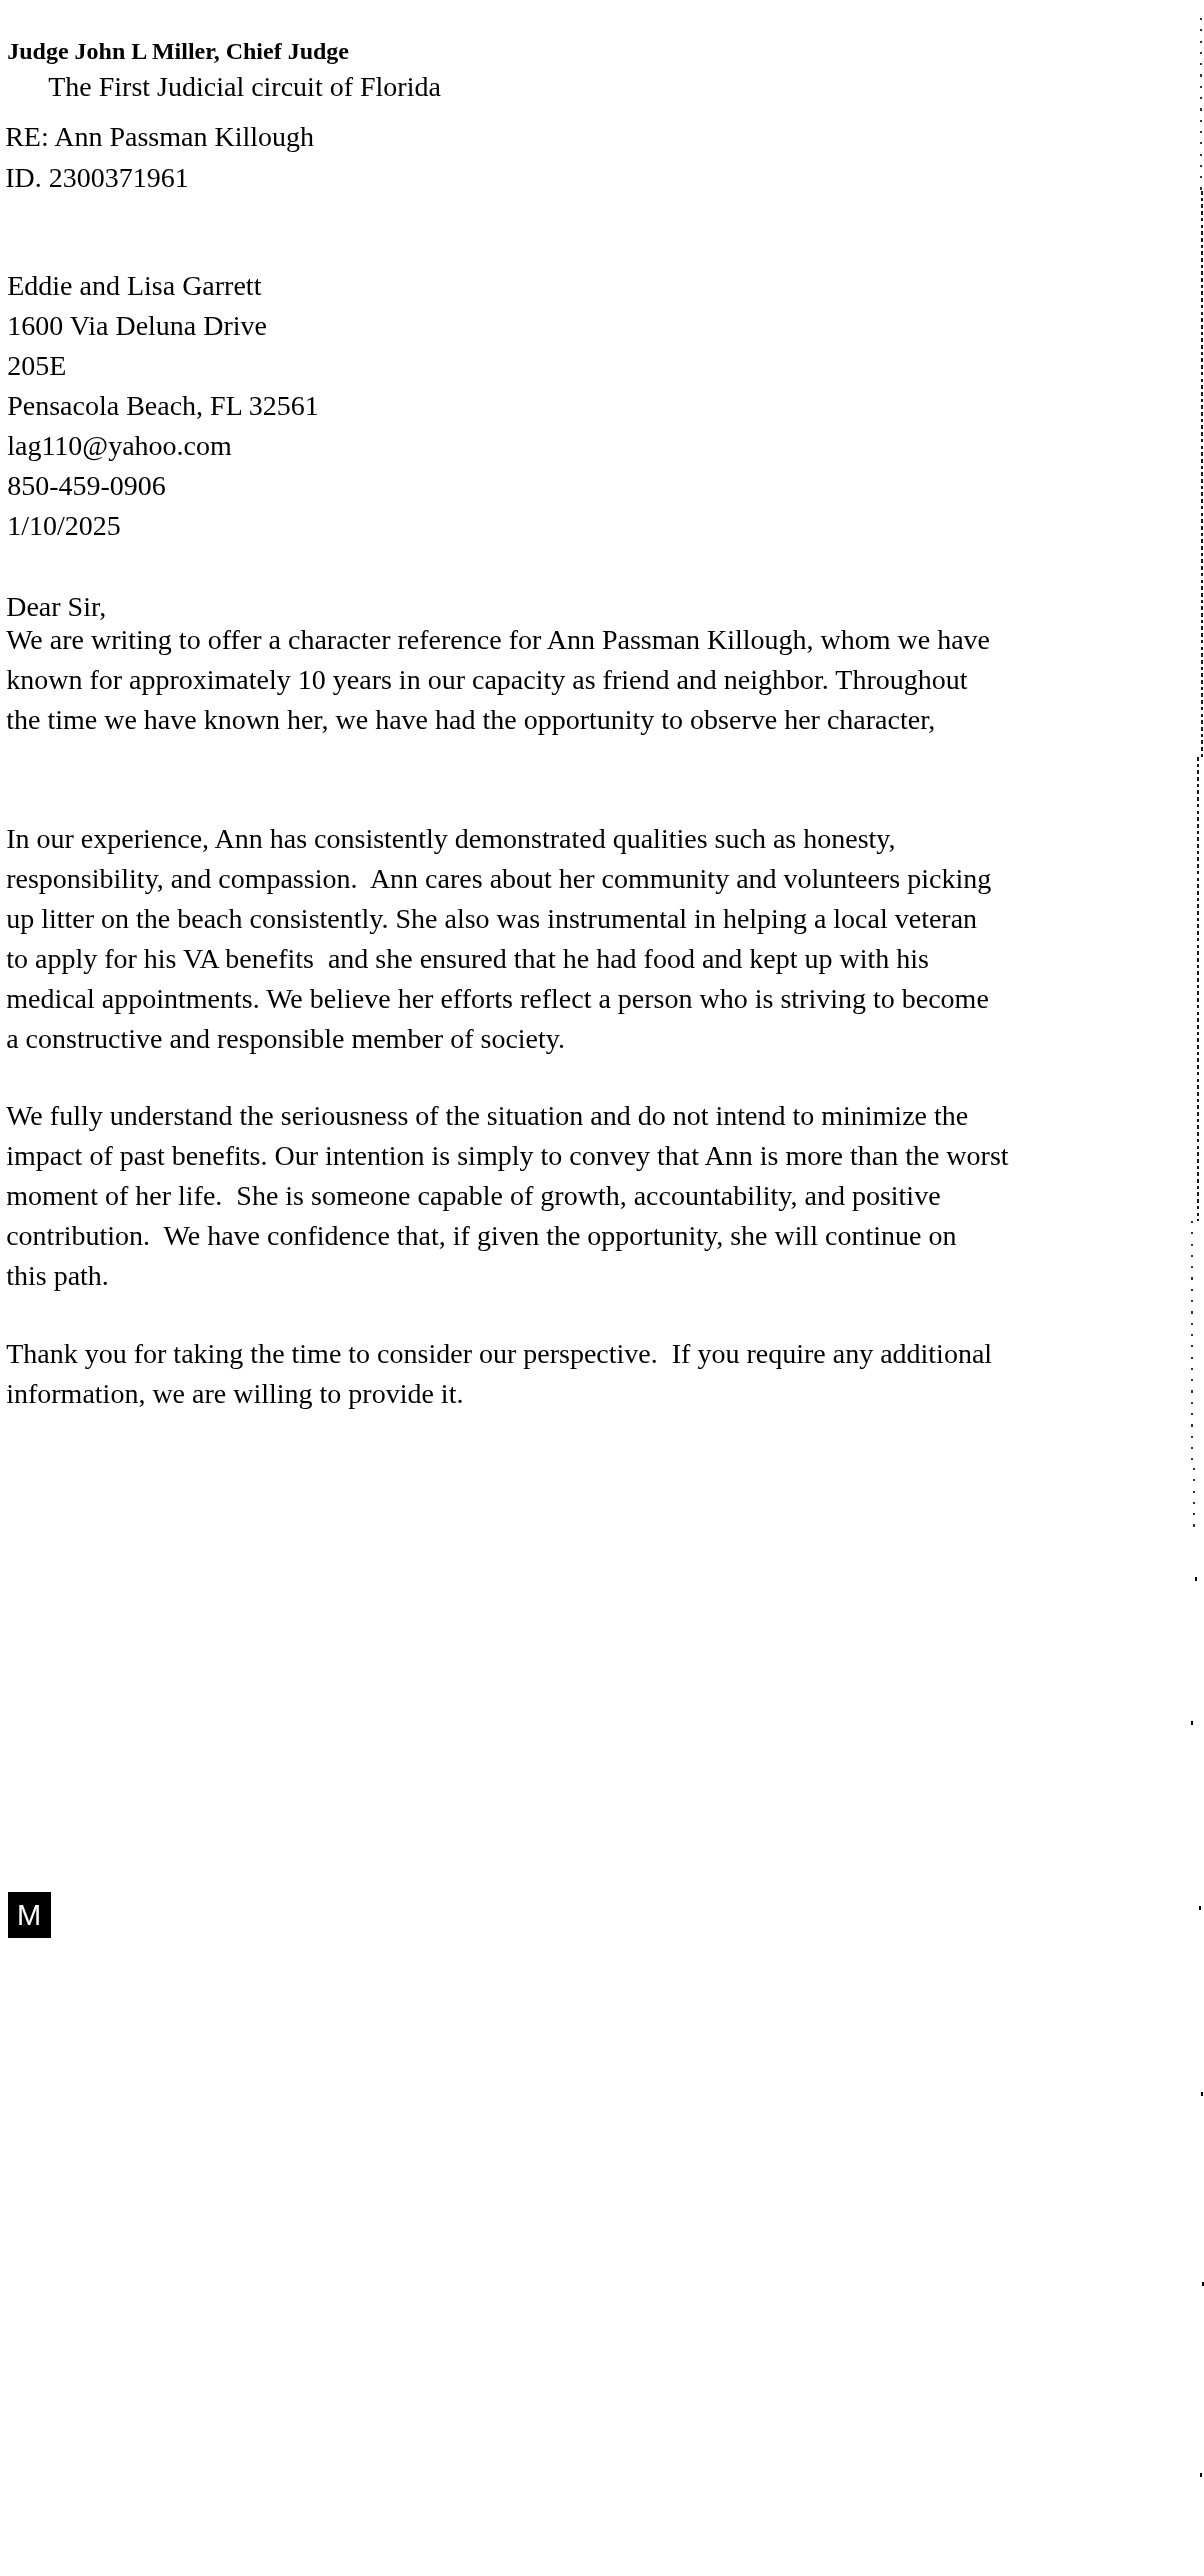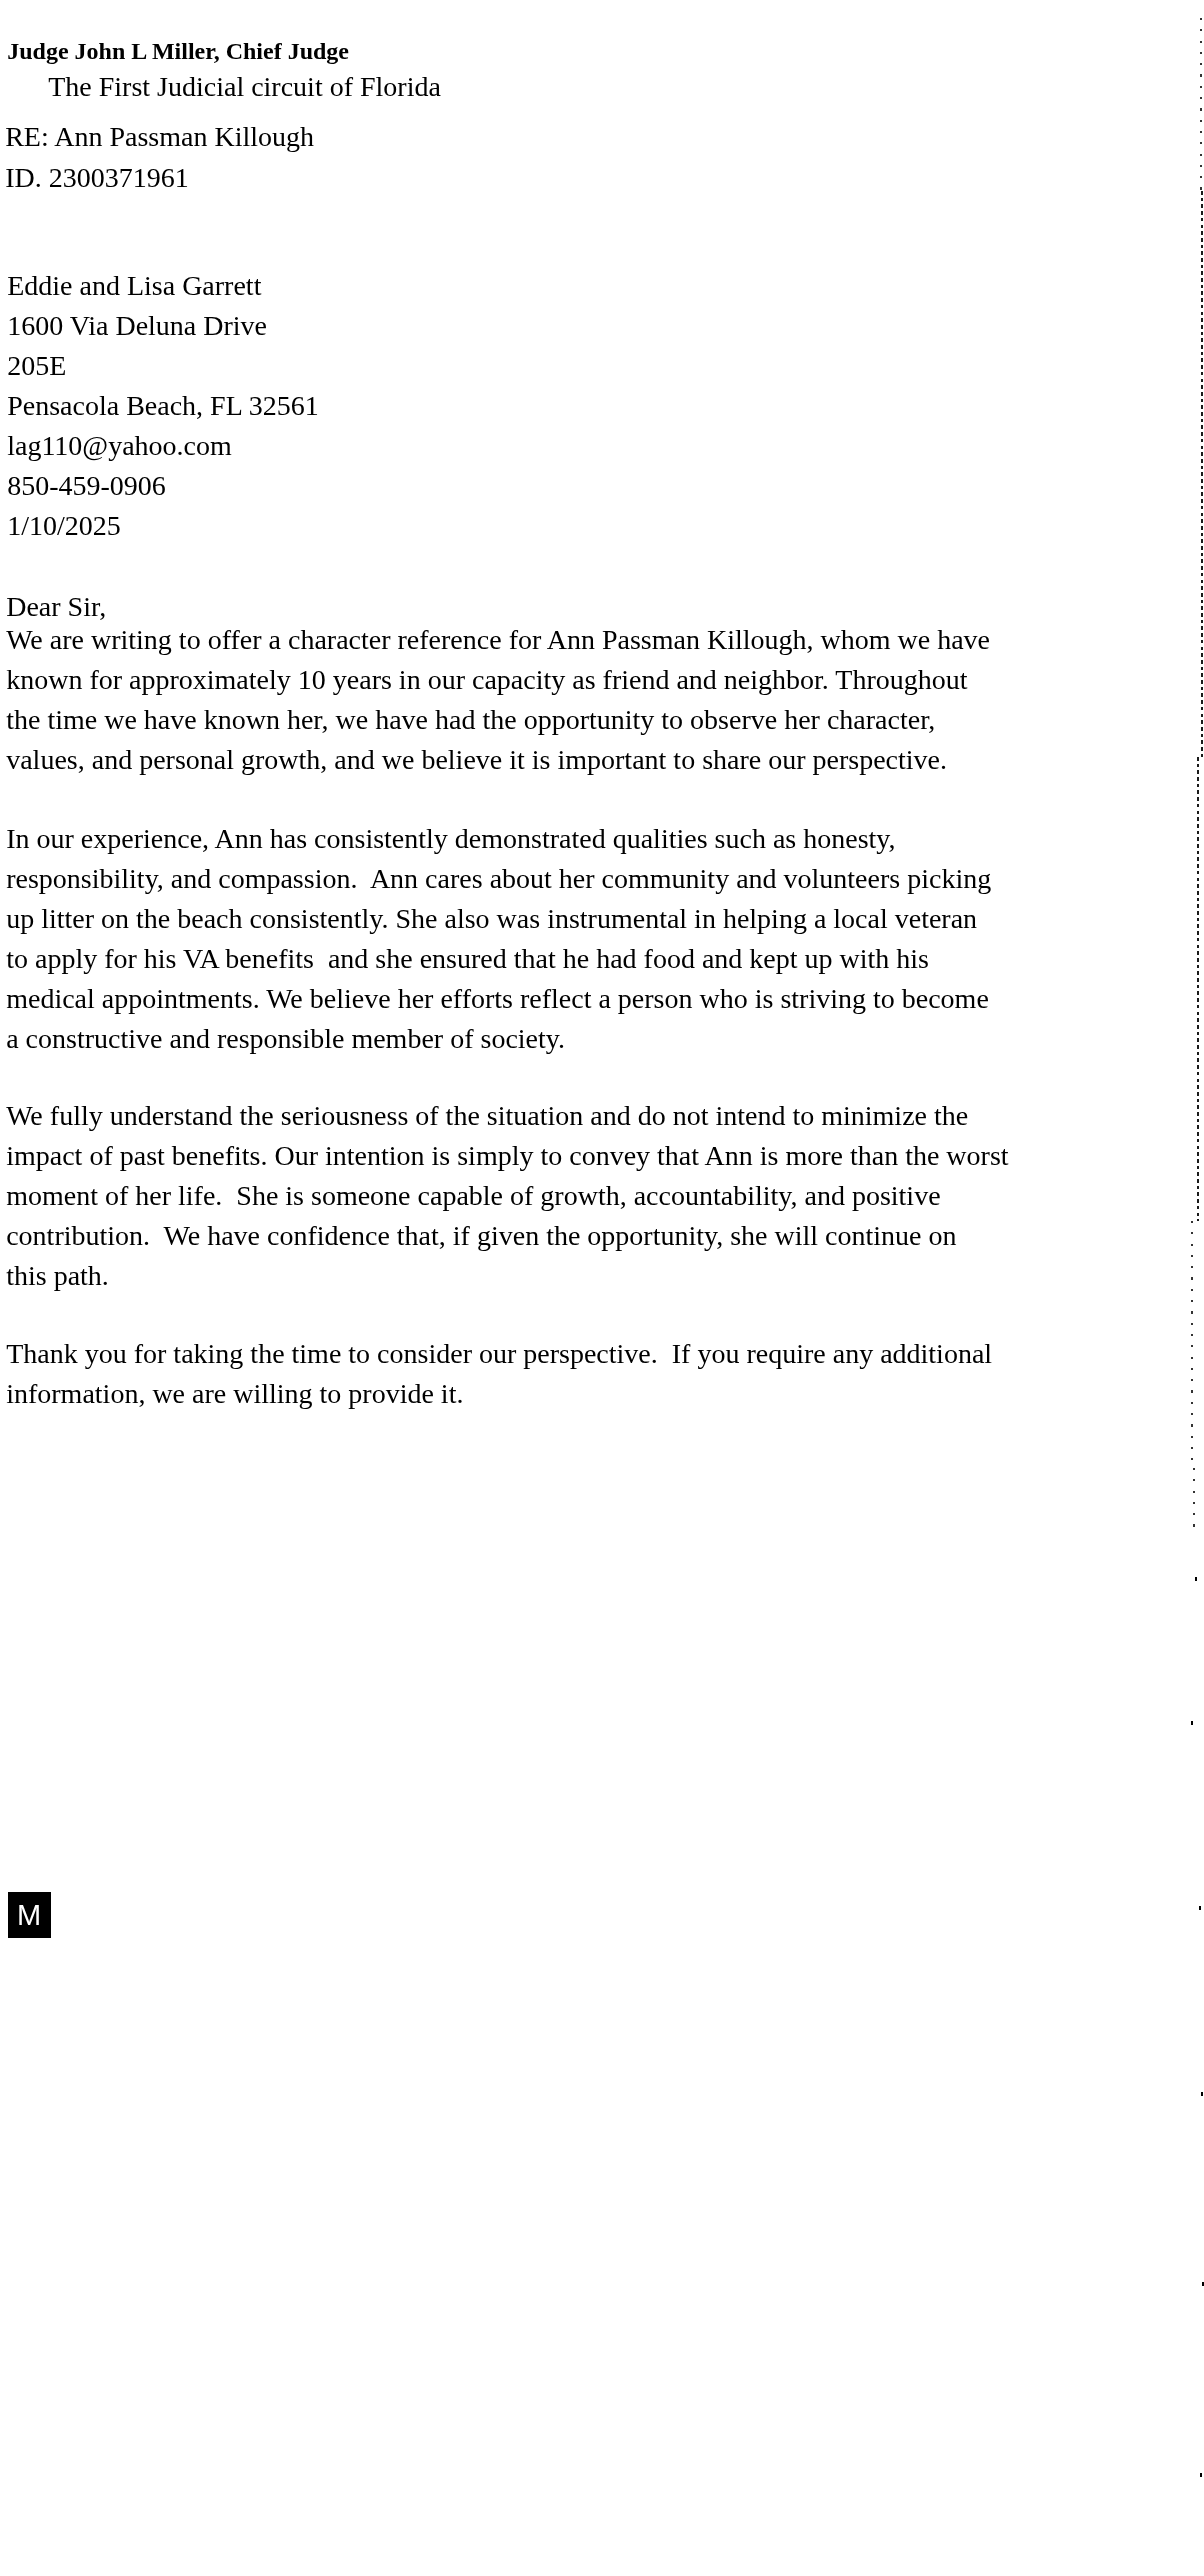--- a/index.html
+++ b/index.html
@@ -78,21 +78,20 @@
     <div class="ln">850-459-0906</div>
     <div class="ln">1/10/2025</div>
   </div>
 
   <div class="abs ln" style="left:6.2px; top:581px;margin-top:6px;">Dear Sir,</div>
 
   <div class="abs" style="left:6.2px; top:620px;">
     <div class="ln">We are writing to offer a character reference for Ann Passman Killough, whom we have</div>
     <div class="ln">known for approximately 10 years in our capacity as friend and neighbor. Throughout</div>
     <div class="ln">the time we have known her, we have had the opportunity to observe her character,</div>
-    <div class="ln">values, and personal growth, and we believe it is important to share our perspective.</div>
   </div>
 
   <div class="abs" style="left:6.2px; top:819px;">
     <div class="ln">In our experience, Ann has consistently demonstrated qualities such as honesty,</div>
     <div class="ln">responsibility, and compassion.  Ann cares about her community and volunteers picking</div>
     <div class="ln">up litter on the beach consistently. She also was instrumental in helping a local veteran</div>
     <div class="ln">to apply for his VA benefits  and she ensured that he had food and kept up with his</div>
     <div class="ln">medical appointments. We believe her efforts reflect a person who is striving to become</div>
     <div class="ln">a constructive and responsible member of society.</div>
   </div>

